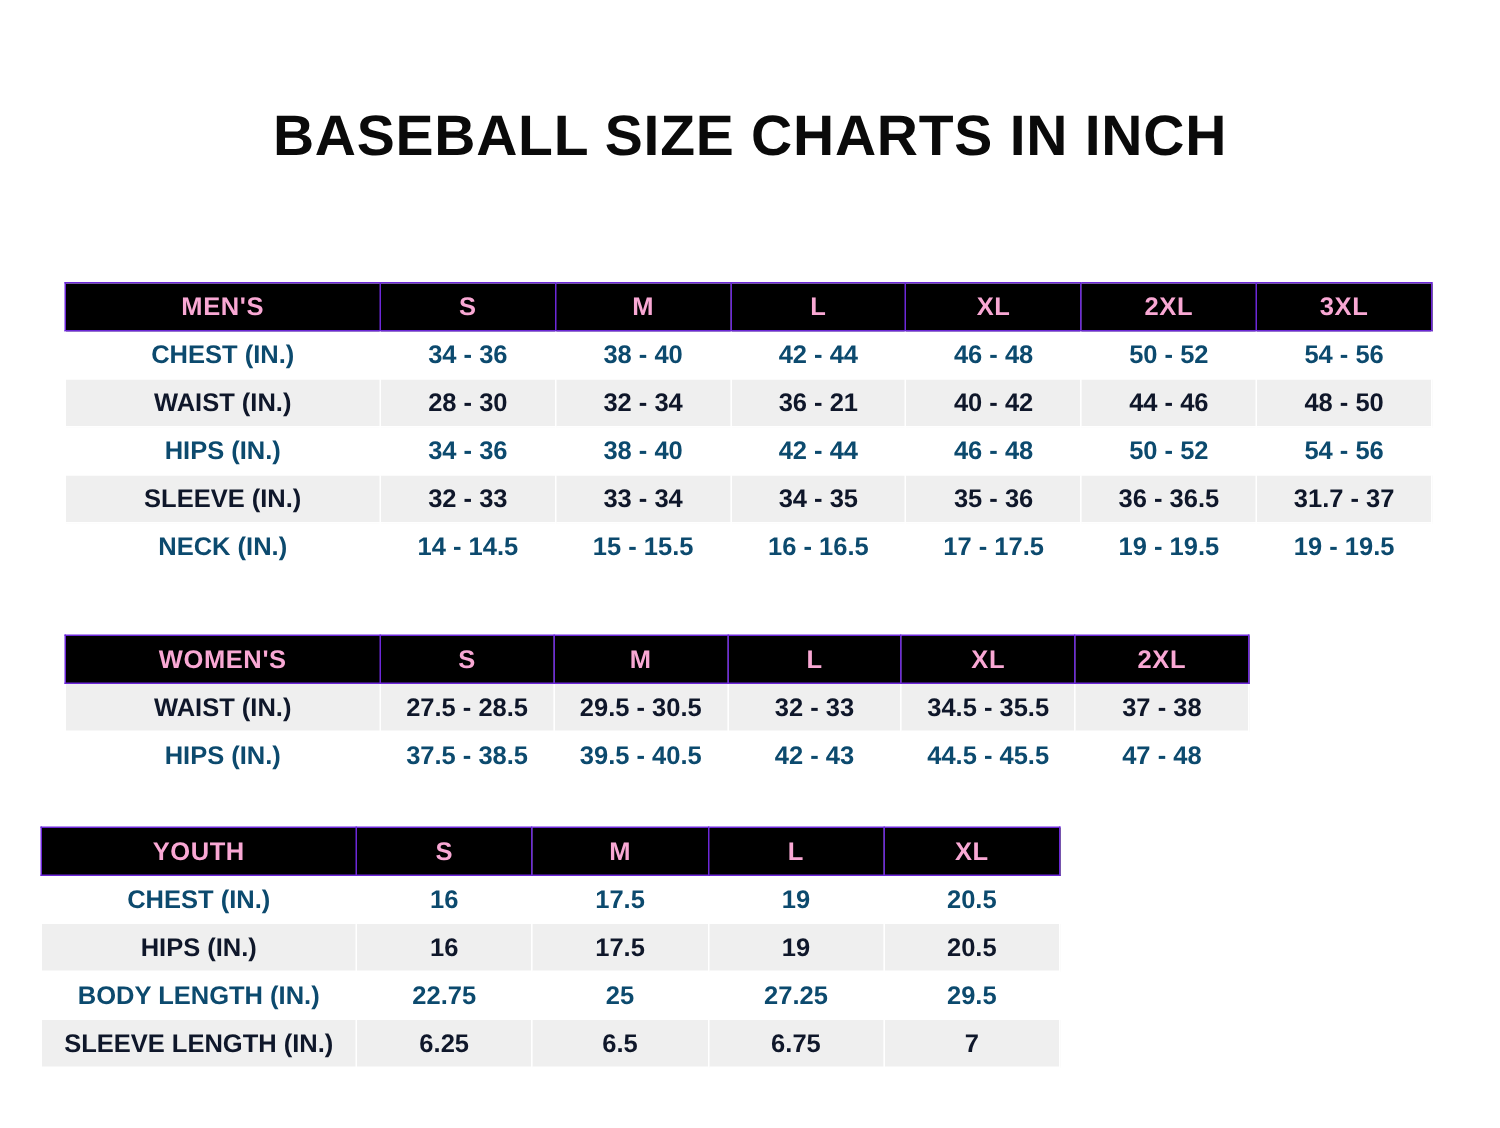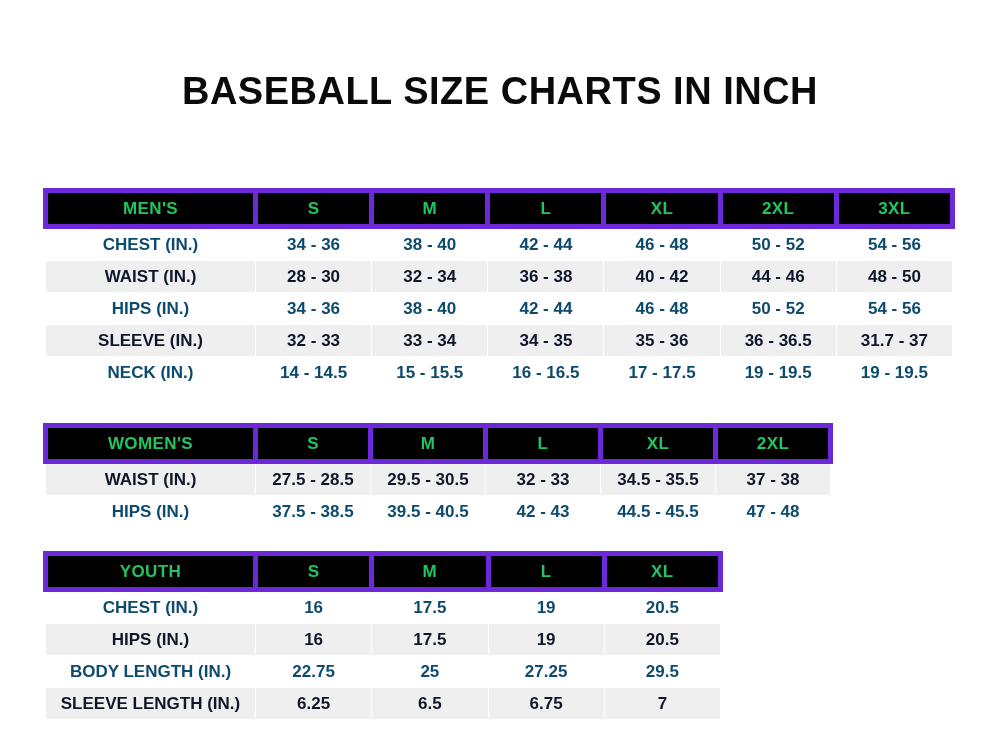--- a/index.html
+++ b/index.html
@@ -43,23 +43,23 @@
     border: 1px solid #ffffff;
     text-align: center;
     vertical-align: middle;
     padding: 0;
     height: 31px;
     font-weight: bold;
     font-family: "Liberation Sans", sans-serif;
   }
   table.size-table thead th {
     background: #000000;
-    color: #22c55e;
+    color: #f9a8d4;
     letter-spacing: 0.4px;
-    border: 5px solid #6d28d9;
+    border: 1px solid #6d28d9;
   }
   table.size-table thead th.label-head {
     text-align: center;
   }
   tbody tr.row-odd td {
     background: #ffffff;
     color: #0c4a6e;
   }
   tbody tr.row-even td {
     background: #efefef;
@@ -78,21 +78,21 @@
   }
   #women-table-wrap {
     position: absolute;
     top: 397px;
     left: 43px;
     width: 790px;
   }
   #youth-table-wrap {
     position: absolute;
     top: 551px;
-    left: 43px;
+    left: 27px;
     width: 680px;
   }
 
   #men-table { width: 912px; }
   #women-table { width: 790px; margin-top: 26px; }
   #youth-table { width: 680px; }
 
   #men-table col.lbl { width: 210px; }
   #women-table col.lbl { width: 210px; }
   #youth-table col.lbl { width: 210px; }
@@ -133,21 +133,21 @@
           <td>38 - 40</td>
           <td>42 - 44</td>
           <td>46 - 48</td>
           <td>50 - 52</td>
           <td>54 - 56</td>
         </tr>
         <tr class="row-even">
           <td class="label-cell">WAIST (IN.)</td>
           <td>28 - 30</td>
           <td>32 - 34</td>
-          <td>36 - 38</td>
+          <td>36 - 21</td>
           <td>40 - 42</td>
           <td>44 - 46</td>
           <td>48 - 50</td>
         </tr>
         <tr class="row-odd">
           <td class="label-cell">HIPS (IN.)</td>
           <td>34 - 36</td>
           <td>38 - 40</td>
           <td>42 - 44</td>
           <td>46 - 48</td>

